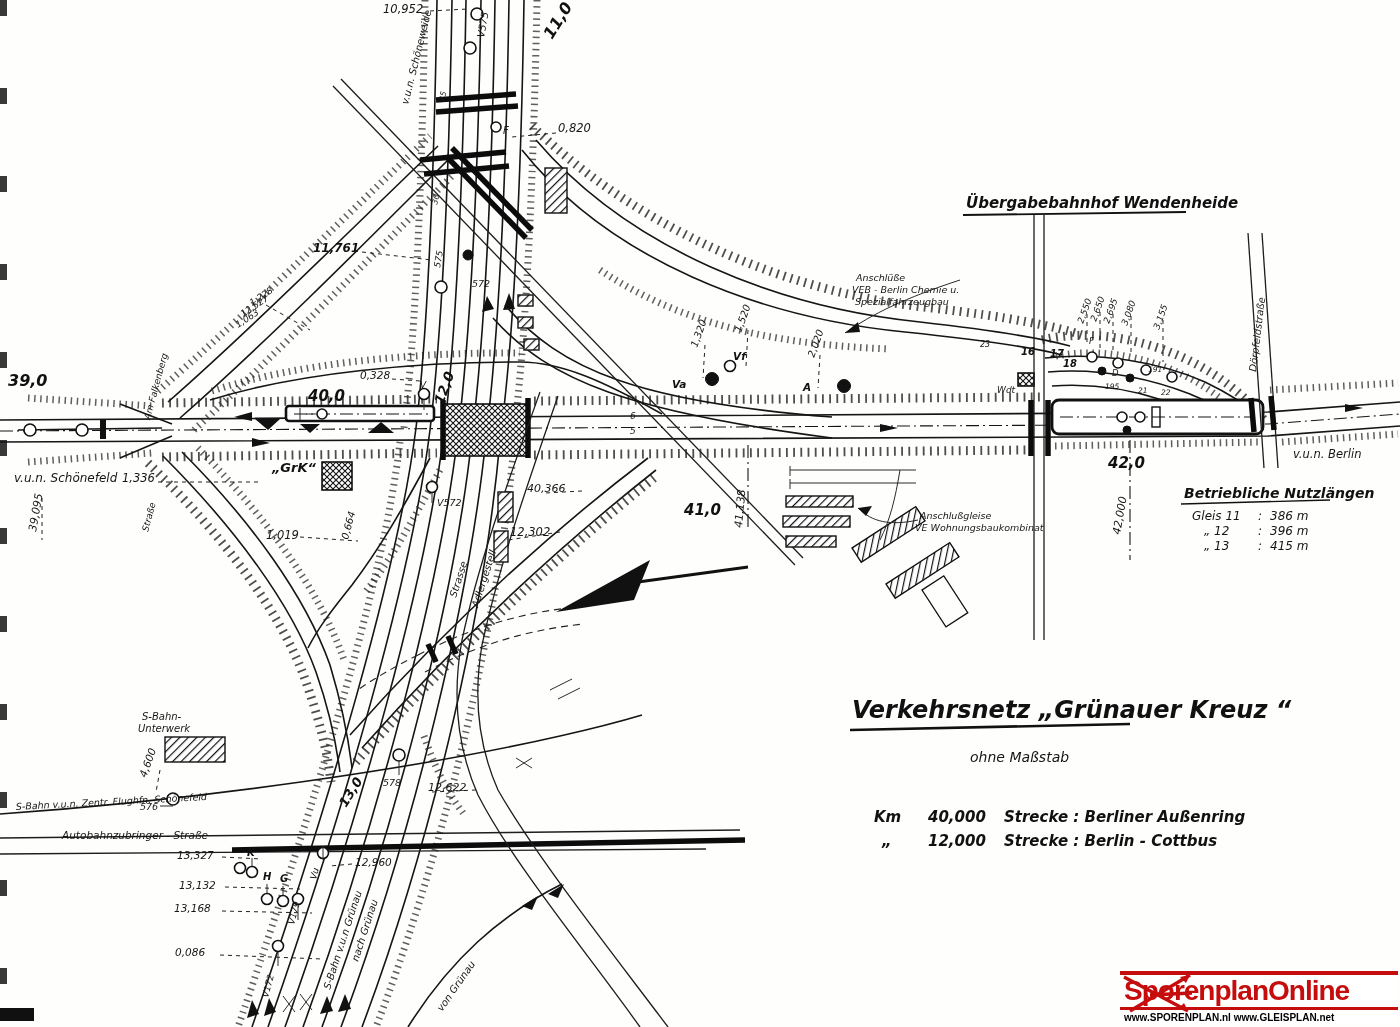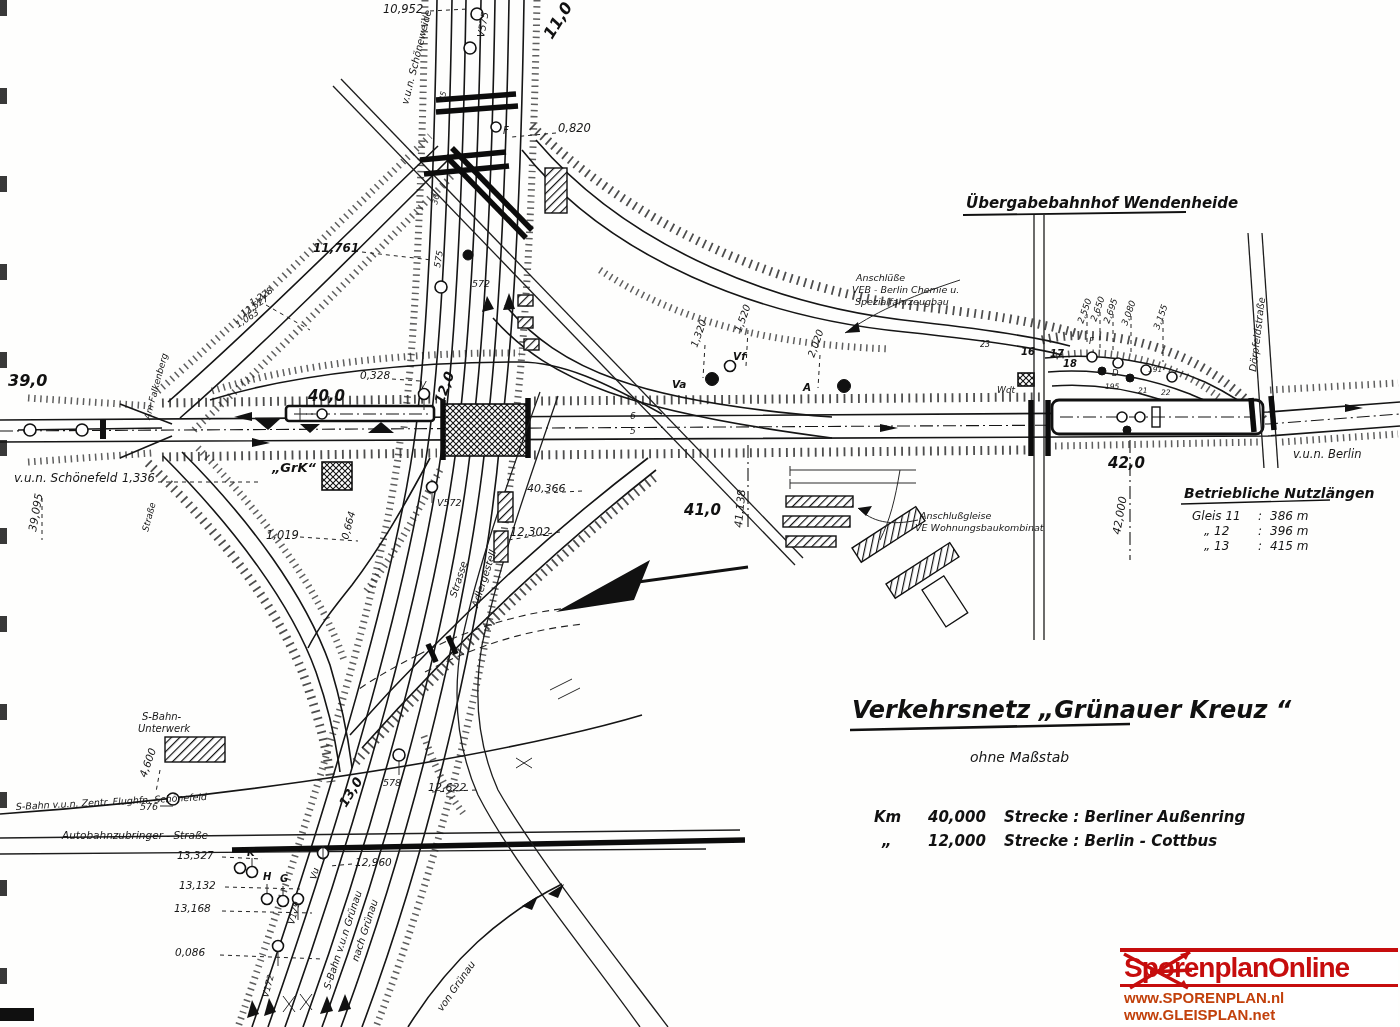--- a/index.html
+++ b/index.html
@@ -23,21 +23,21 @@
   .bldx{fill:url(#xh);stroke:#111;stroke-width:1.6;}
   .arr{fill:#111;stroke:none;}
   .scan-edge{position:absolute;left:0;top:0;bottom:0;width:7px;
      background:repeating-linear-gradient(to bottom,#161616 0 16px,transparent 16px 88px);opacity:.85;}
   .scan-blob{position:absolute;left:0;bottom:6px;width:34px;height:13px;background:#101010;}
   .logo{position:absolute;right:2px;bottom:2px;width:278px;background:#fff;}
   .logo-rule{height:4px;background:#c60d0d;margin:0 0 1px 0;}
   .logo-name{color:#c60d0d;font-weight:bold;font-size:28px;line-height:30px;
      font-family:"Liberation Sans",sans-serif;letter-spacing:-1px;padding-left:4px;}
   .logo-mid{height:3px;background:#c60d0d;width:100%;margin:1px 0 2px 0;}
-  .logo-urls{color:#c2410c;font-weight:bold;font-size:15px;font-family:"Liberation Sans",sans-serif;
+  .logo-urls{color:#000000;font-weight:bold;font-size:10px;font-family:"Liberation Sans",sans-serif;
      padding:0 0 2px 4px;letter-spacing:0;}
   .logo-x{position:absolute;right:0;top:2px;}
 </style>
 </head>
 <body>
 
 <div id="plan">
 <div class="scan-edge"></div>
 
 <svg width="1400" height="1027" viewBox="0 0 1400 1027">

